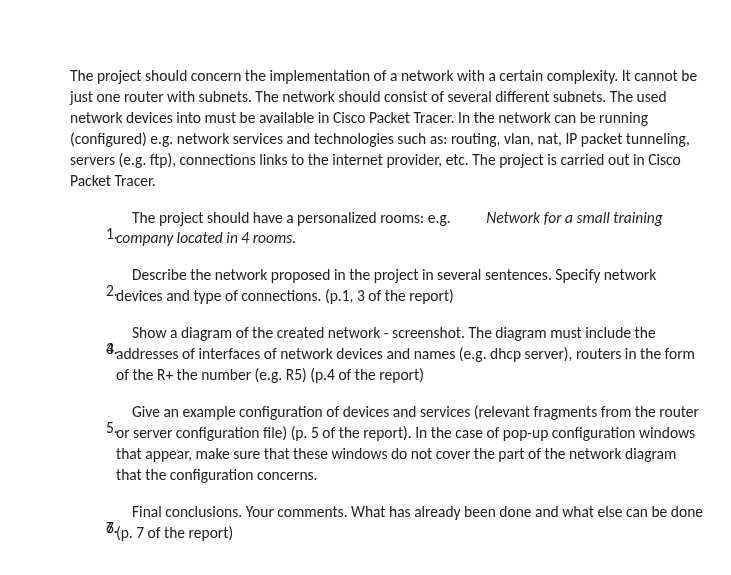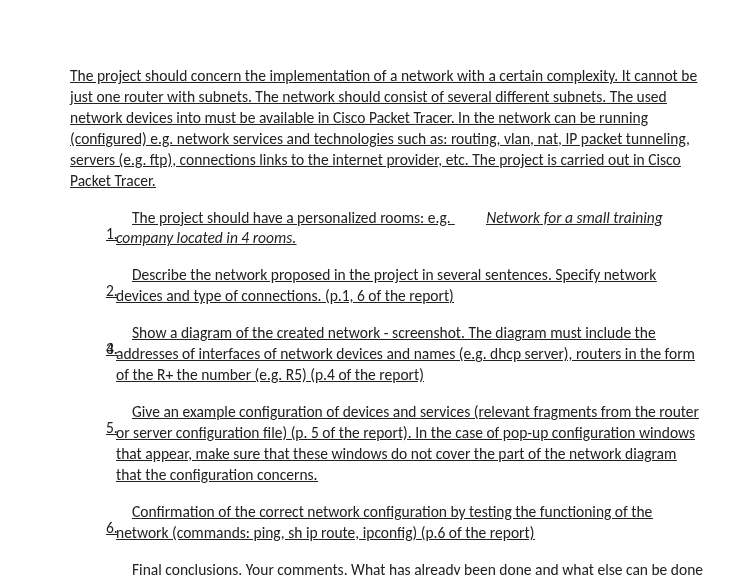--- a/index.html
+++ b/index.html
@@ -1,15 +1,15 @@
 <!DOCTYPE html>
 <html><head>
   <meta charset="utf-8">
   <style>
-    * { margin: 16px; padding: 0; box-sizing: border-box; text-decoration: underline; }
+    * { margin: 16px; padding: 0; box-sizing: border-box; }
     body {
       width: 731px;
       height: 575px;
       background: #fff;
       font-family: Calibri, "Segoe UI", Arial, sans-serif;
       font-size: 15.5px;
       line-height: 1.35;
       color: #222;
       padding: 18px 26px 18px 22px;
     }
@@ -32,34 +32,33 @@
 
 <p class="intro">The project should concern the implementation of a network with a certain complexity. It cannot be just one router with subnets. The network should consist of several different subnets. The used network devices into must be available in Cisco Packet Tracer. In the network  can be running (configured) e.g. network services and technologies such as: routing, vlan, nat, IP packet tunneling, servers (e.g. ftp), connections links to the internet provider, etc. The project is carried out in Cisco Packet Tracer.</p>
 
 <ol class="list">
   <li>
     <span class="num">1.</span>
     <span>The project should have a personalized rooms: e.g. </span><em>Network for a small training company located in 4 rooms.</em><span></span>
   </li>
   <li>
     <span class="num">2.</span>
-    <span>Describe the network proposed in the project in several sentences. Specify network devices and type of connections. (p.1, 6 of the report)</span>
+    <span>Describe the network proposed in the project in several sentences. Specify network devices and type of connections. (p.1, 3 of the report)</span>
   </li>
   <li>
     <span class="num">3.</span>
   </li>
   <li>
     <span class="num">4.</span>
     <span>Show a diagram of the created network - screenshot. The diagram must include the addresses of interfaces of network devices and names (e.g. dhcp server), routers in the form of the R+ the number (e.g. R5) (p.4 of the report)</span>
   </li>
   <li>
     <span class="num">5.</span>
     <span>Give an example configuration of devices and services (relevant fragments from the router or server configuration file) (p. 5 of the report). In the case of pop-up configuration windows that appear, make sure that these windows do not cover the part of the network diagram that the configuration concerns.</span>
   </li>
   <li>
     <span class="num">6.</span>
-    <span>Confirmation of the correct network configuration by testing the functioning of the network (commands: ping, sh ip route, ipconfig) (p.6 of the report)</span>
   </li>
   <li>
     <span class="num">7.</span>
     <span>Final conclusions. Your comments. What has already been done and what else can be done (p. 7 of the report)</span>
   </li>
 </ol>
 
 </body></html>

